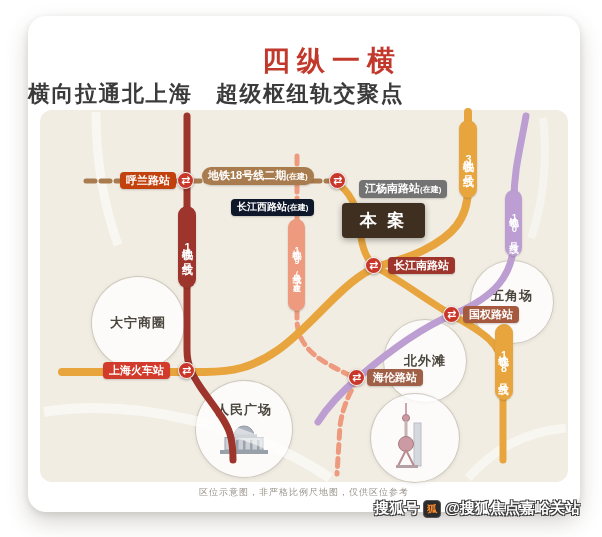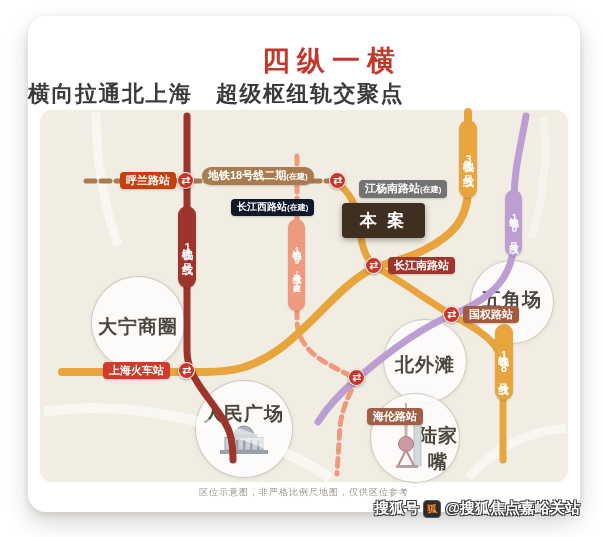--- a/index.html
+++ b/index.html
@@ -16,21 +16,21 @@
           font-size:22px;font-weight:bold;color:#3b3b3b;letter-spacing:1.5px;}
 
   .map-bg{position:absolute;left:40px;top:110px;width:528px;height:372px;
           background:#f1ede3;border-radius:12px;}
 
   .rails{position:absolute;left:0;top:0;pointer-events:none;}
 
   .area{position:absolute;border-radius:50%;background:rgba(255,255,255,.78);
         border:1px solid rgba(150,140,120,.45);box-shadow:0 1px 4px rgba(0,0,0,.07);}
   .area-label{position:absolute;left:0;width:100%;text-align:center;color:#4b463e;
-              font-weight:bold;font-size:19px;letter-spacing:1px;}
+              font-weight:bold;font-size:13px;letter-spacing:1px;}
 
   .pill{position:absolute;color:#fff;font-weight:bold;font-size:11px;line-height:13px;
         padding:2px 6px;border-radius:4px;white-space:nowrap;box-shadow:0 1px 2px rgba(0,0,0,.18);}
   .pill .st-status{font-size:8px;font-weight:bold;}
   .pill.small{font-size:10px;line-height:12px;}
 
   .vpill{position:absolute;color:#fff;font-weight:bold;writing-mode:vertical-rl;
          text-orientation:upright;border-radius:9px;display:flex;align-items:center;
          justify-content:center;letter-spacing:1px;box-shadow:0 1px 2px rgba(0,0,0,.18);}
   .vpill .st-status{font-size:7.5px;letter-spacing:0;}
@@ -84,21 +84,20 @@
       <rect x="5" y="31" width="48" height="4" fill="#98a0aa"></rect>
     </svg>
   </div>
   <div class="area" style="left:470px;top:260px;width:82px;height:82px;">
     <div class="area-label" style="top:26px;">五角场</div>
   </div>
   <div class="area" style="left:383px;top:319px;width:82px;height:82px;">
     <div class="area-label" style="top:32px;">北外滩</div>
   </div>
   <div class="area" style="left:370px;top:393px;width:88px;height:88px;">
-    <div class="area-label" style="left:46px;top:29px;width:auto;">陆家嘴</div>
     <svg width="30" height="66" viewBox="0 0 30 66" style="position:absolute;left:22px;top:9px;">
       <rect x="21" y="20" width="7" height="43" fill="#d5d9de" stroke="#b9bec5" stroke-width="1"></rect>
       <line x1="13" y1="0" x2="13" y2="12" stroke="#b98b90" stroke-width="1.5"></line>
       <circle cx="13" cy="15" r="3.5" fill="#cb9aa2" stroke="#a97b82" stroke-width="1"></circle>
       <rect x="11.5" y="18" width="3" height="16" fill="#c8b2b6"></rect>
       <circle cx="13" cy="41" r="7.5" fill="#cb9aa2" stroke="#a97b82" stroke-width="1"></circle>
       <path d="M13,47 L5,63 M13,47 L21,63" stroke="#b98b90" stroke-width="2" fill="none"></path>
       <rect x="3" y="62" width="22" height="3" fill="#b7a0a4"></rect>
     </svg>
   </div>
@@ -151,21 +150,21 @@
   </div>
   <div class="pill small" style="left: 231px; top: 199px; background: #0f172a;">
     <span>长江西路站</span><span class="st-status">(在建)</span>
   </div>
   <div class="pill" style="left: 388px; top: 257px; background: rgb(158, 53, 44);">
     <span>长江南路站</span>
   </div>
   <div class="pill" style="left: 463px; top: 306px; background: rgb(165, 90, 64);">
     <span>国权路站</span>
   </div>
-  <div class="pill" style="left: 367px; top: 369px; background: rgb(160, 96, 72); margin-top: 39px;">
+  <div class="pill" style="left: 367px; top: 369px; background: rgb(160, 96, 72);">
     <span>海伦路站</span>
   </div>
   <div class="pill" style="left: 103px; top: 362px; background: rgb(210, 59, 43);">
     <span>上海火车站</span>
   </div>
 
   <div class="transfer" style="left: 177px; top: 172px; background: rgb(200, 55, 42);">
       <span>⇄</span>
     </div>
   <div class="transfer" style="left: 329px; top: 172px; background: rgb(200, 55, 42);">

